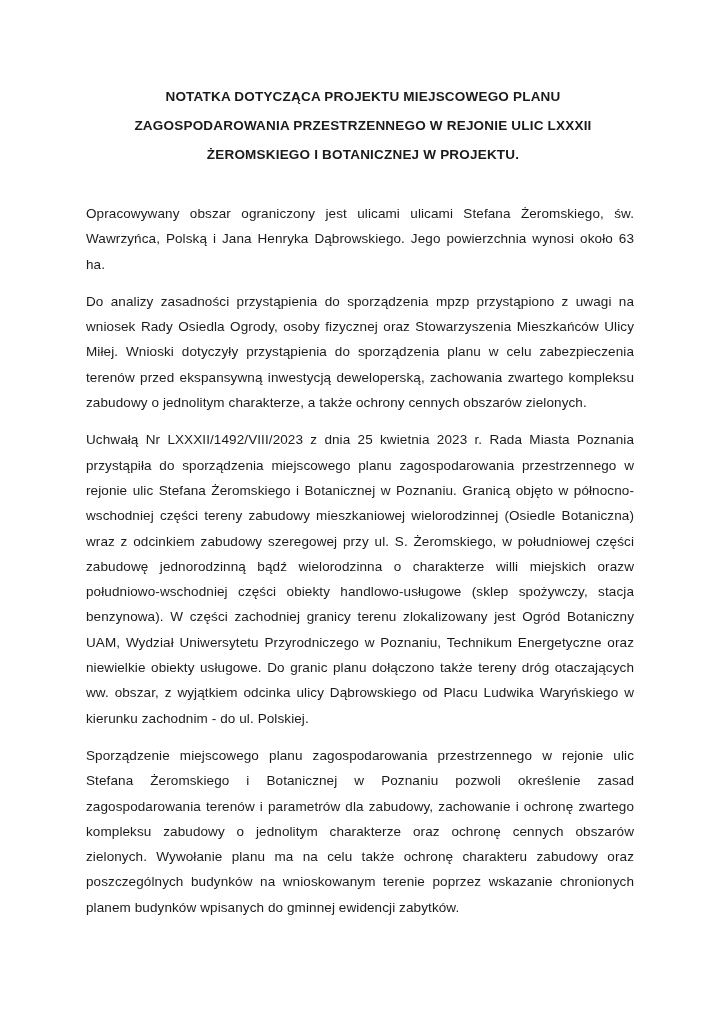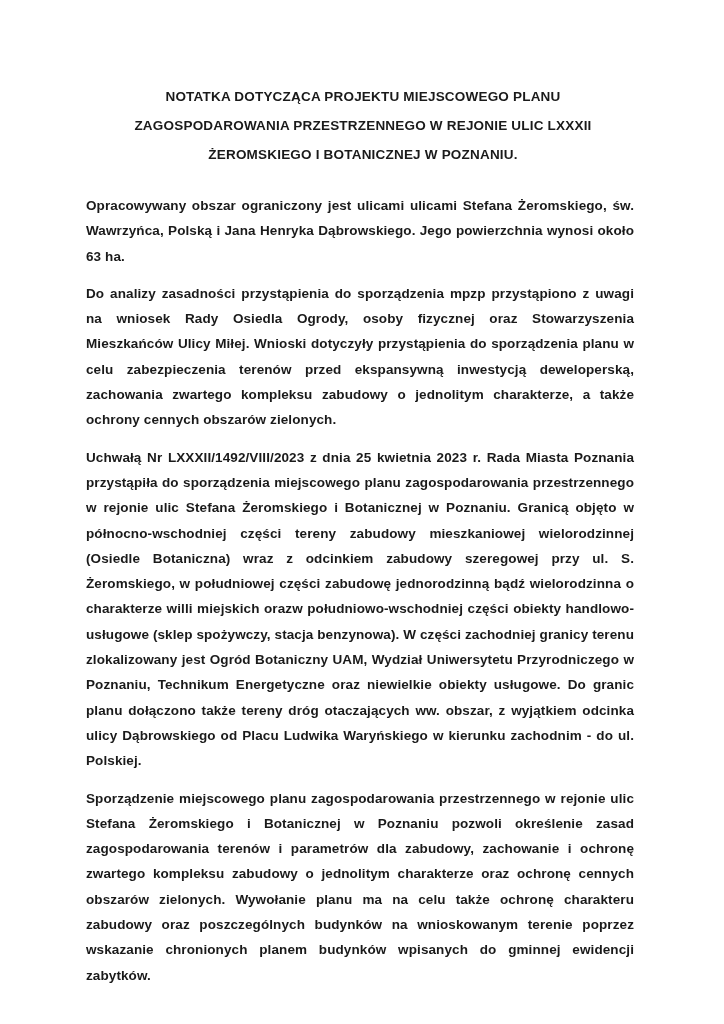--- a/index.html
+++ b/index.html
@@ -12,49 +12,49 @@
     width: 724px;
     height: 1024px;
     background: #ffffff;
     box-sizing: border-box;
     padding: 82px 84px 0 86px;
     font-family: "Liberation Sans", "DejaVu Sans", sans-serif;
     color: #1a1a1a;
     overflow: hidden;
   }
   .doc-title {
-    margin: 0 0 24px 0;
+    margin: 0 0 32px 0;
     font-size: 13.5px;
     font-weight: 700;
     line-height: 29px;
     text-align: center;
     letter-spacing: 0.2px;
   }
   .doc-title .title-line {
     display: block;
     white-space: nowrap;
   }
   .para {
     margin: 0 6px 12px 0;
     font-size: 13.5px;
-    font-weight: 700;
+    font-weight: 400;
     line-height: 25.3px;
     text-align: justify;
     letter-spacing: 0.1px;
   }
 </style>
 </head>
 <body>
 
 <div class="page">
 
   <h1 class="doc-title">
     <span class="title-line">NOTATKA DOTYCZĄCA PROJEKTU MIEJSCOWEGO PLANU</span>
     <span class="title-line">ZAGOSPODAROWANIA PRZESTRZENNEGO W REJONIE ULIC LXXXII</span>
-    <span class="title-line">ŻEROMSKIEGO I BOTANICZNEJ W POZNANIU.</span>
+    <span class="title-line">ŻEROMSKIEGO I BOTANICZNEJ W PROJEKTU.</span>
   </h1>
 
   <p class="para">Opracowywany obszar ograniczony jest ulicami ulicami Stefana Żeromskiego, św. Wawrzyńca, Polską i Jana Henryka Dąbrowskiego. Jego powierzchnia wynosi około 63 ha.</p>
 
   <p class="para">Do analizy zasadności przystąpienia do sporządzenia mpzp przystąpiono z uwagi na wniosek Rady Osiedla Ogrody, osoby fizycznej oraz Stowarzyszenia Mieszkańców Ulicy Miłej. Wnioski dotyczyły przystąpienia do sporządzenia planu w celu zabezpieczenia terenów przed ekspansywną inwestycją deweloperską, zachowania zwartego kompleksu zabudowy o jednolitym charakterze, a także ochrony cennych obszarów zielonych.</p>
 
   <p class="para">Uchwałą Nr LXXXII/1492/VIII/2023 z dnia 25 kwietnia 2023 r. Rada Miasta Poznania przystąpiła do sporządzenia miejscowego planu zagospodarowania przestrzennego w rejonie ulic Stefana Żeromskiego i Botanicznej w Poznaniu. Granicą objęto w północno-wschodniej części tereny zabudowy mieszkaniowej wielorodzinnej (Osiedle Botaniczna) wraz z odcinkiem zabudowy szeregowej przy ul. S. Żeromskiego, w południowej części zabudowę jednorodzinną bądź wielorodzinna o charakterze willi miejskich orazw południowo-wschodniej części obiekty handlowo-usługowe (sklep spożywczy, stacja benzynowa). W części zachodniej granicy terenu zlokalizowany jest Ogród Botaniczny UAM, Wydział Uniwersytetu Przyrodniczego w Poznaniu, Technikum Energetyczne oraz niewielkie obiekty usługowe. Do granic planu dołączono także tereny dróg otaczających ww. obszar, z wyjątkiem odcinka ulicy Dąbrowskiego od Placu Ludwika Waryńskiego w kierunku zachodnim - do ul. Polskiej.</p>
 
   <p class="para">Sporządzenie miejscowego planu zagospodarowania przestrzennego w rejonie ulic Stefana Żeromskiego i Botanicznej w Poznaniu pozwoli określenie zasad zagospodarowania terenów i parametrów dla zabudowy, zachowanie i ochronę zwartego kompleksu zabudowy o jednolitym charakterze oraz ochronę cennych obszarów zielonych. Wywołanie planu ma na celu także ochronę charakteru zabudowy oraz poszczególnych budynków na wnioskowanym terenie poprzez wskazanie chronionych planem budynków wpisanych do gminnej ewidencji zabytków.</p>
 

